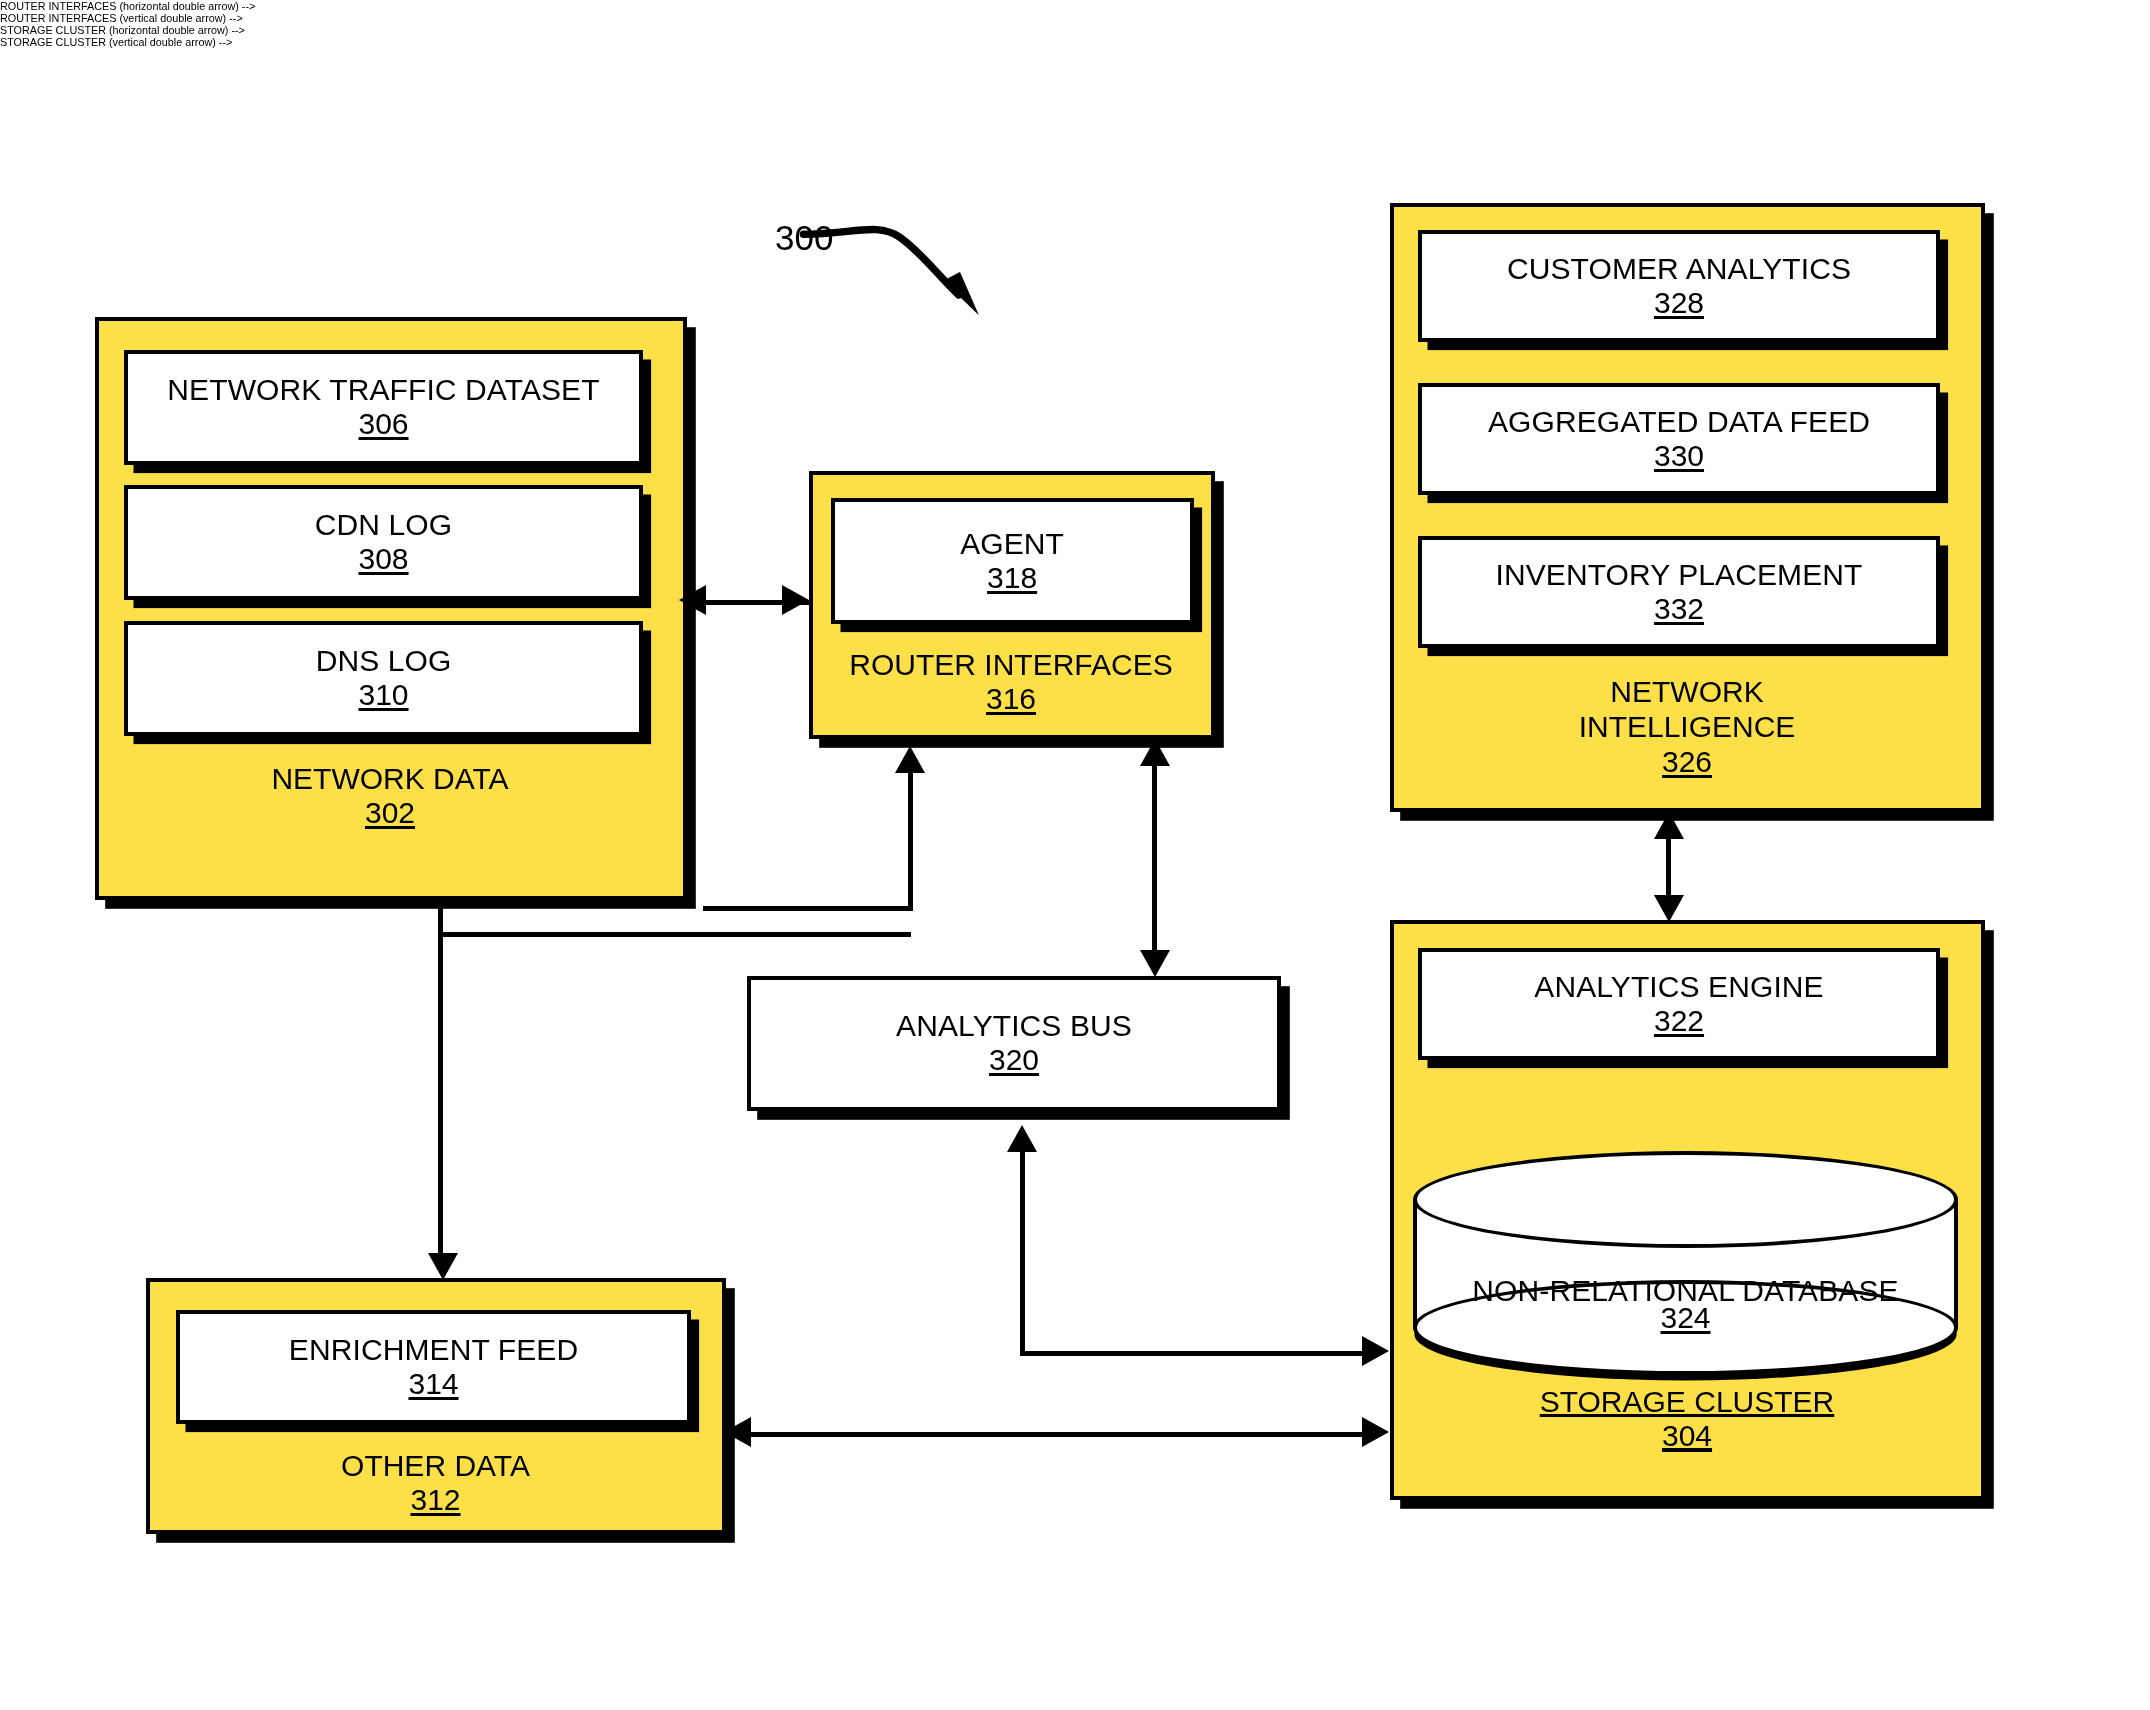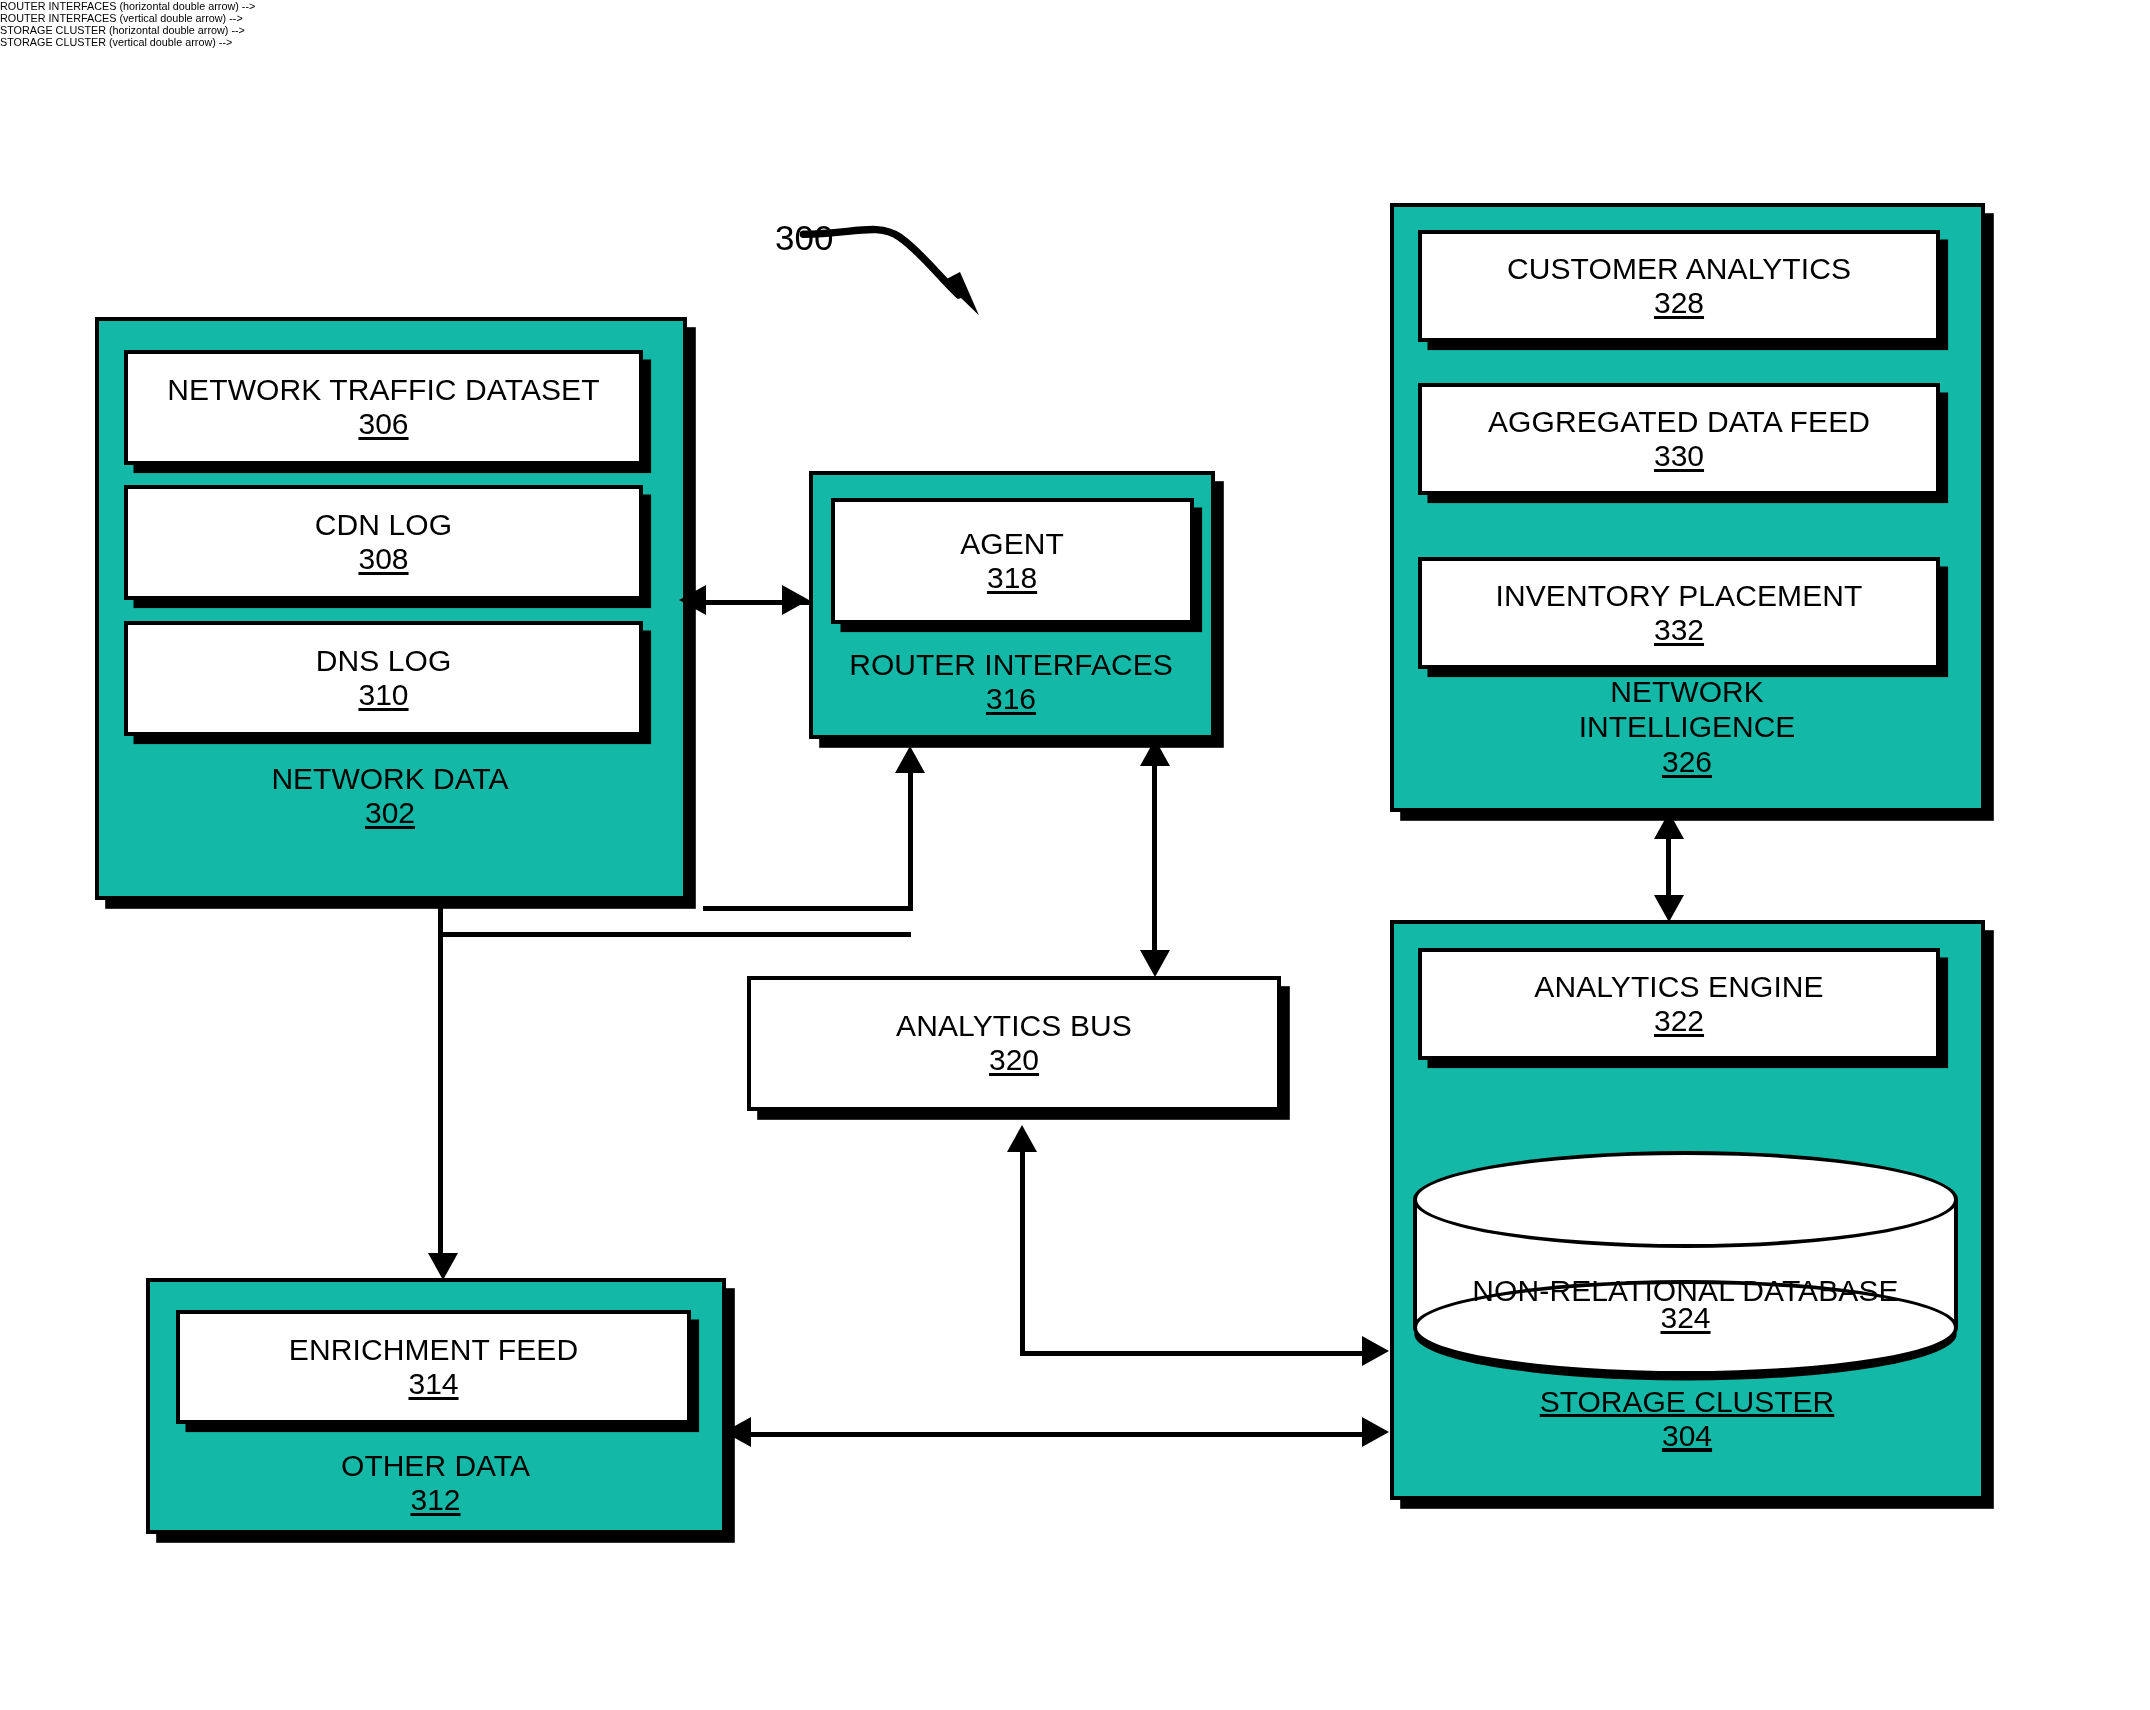--- a/index.html
+++ b/index.html
@@ -15,21 +15,21 @@
     font-family: "Liberation Sans", sans-serif;
     color: #000000;
     overflow: hidden;
   }
 
   
   .outer-box {
     position: absolute;
     box-sizing: border-box;
     border: 4.7px solid #000;
-    background: #14b8a6;
+    background: #fde047;
     box-shadow: 9.5px 9.5px 0 -0.7px #000;
   }
   .inner-box {
     position: absolute;
     box-sizing: border-box;
     border: 4.7px solid #000;
     background: #fff;
     box-shadow: 8.8px 8.8px 0 -0.7px #000;
     display: flex;
     flex-direction: column;
@@ -229,21 +229,21 @@
     <div class="inner-box" style="left:24px; top:23px; width:522px; height:112px;">
       <div class="lbl">CUSTOMER ANALYTICS</div>
       <div class="num">328</div>
     </div>
 
     <div class="inner-box" style="left:24px; top:176px; width:522px; height:112px;">
       <div class="lbl">AGGREGATED DATA FEED</div>
       <div class="num">330</div>
     </div>
 
-    <div class="inner-box" style="left:24px; top:329px; width:522px; height:112px;margin-top:21px;">
+    <div class="inner-box" style="left:24px; top:329px; width:522px; height:112px;">
       <div class="lbl">INVENTORY PLACEMENT</div>
       <div class="num">332</div>
     </div>
 
     <div class="group-caption" style="left:0; top:467px; width:586px;">
       <div>NETWORK</div>
       <div>INTELLIGENCE</div>
       <div class="num">326</div>
     </div>
   </div>

